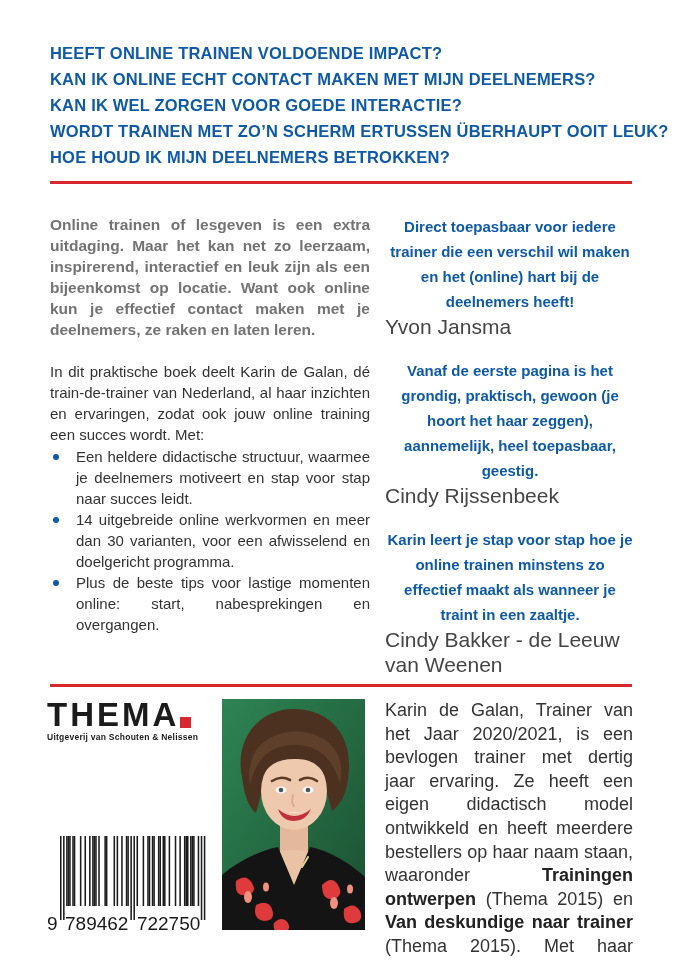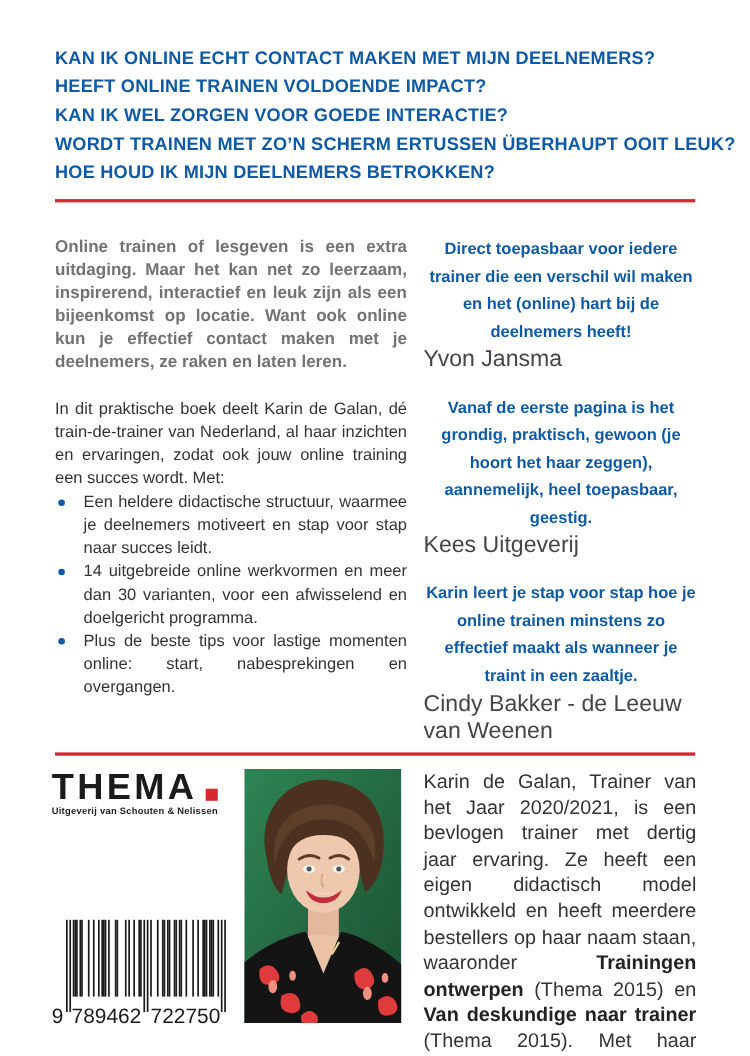--- a/index.html
+++ b/index.html
@@ -37,21 +37,21 @@
     background:#0e5aa7;
   }
   .col-right{position:absolute;left:385px;top:214px;width:250px;}
   .quote-block{margin-bottom:19px;}
   .quote{
     margin:0;color:#0e5aa7;font-weight:700;font-size:15px;line-height:25px;text-align:center;
   }
   .author{margin:0;color:#454545;font-size:21px;line-height:25px;}
   
   .logo{position:absolute;left:47px;top:700px;}
-  .logo-row{display:flex;align-items:flex-end;justify-content:space-between;}
+  .logo-row{display:flex;align-items:flex-end;}
   .logo-text{
     font-size:33px;font-weight:700;letter-spacing:3px;color:#1b1b1b;
     line-height:30px;
   }
   .logo-square{
     display:inline-block;width:11px;height:11px;background:#d7282f;
     margin:0 0 2px 1px;
   }
   .logo-tagline{
     font-size:8.5px;font-weight:700;color:#1b1b1b;letter-spacing:.25px;
@@ -67,22 +67,22 @@
     font-size:18px;line-height:23.6px;text-align:justify;color:#333;
   }
   .bio .b{font-weight:700;color:#222;}
 </style>
 </head>
 <body>
 
 <div class="page">
 
   <div class="questions">
+    <div class="q-line">HEEFT ONLINE TRAINEN VOLDOENDE IMPACT?</div>
     <div class="q-line">KAN IK ONLINE ECHT CONTACT MAKEN MET MIJN DEELNEMERS?</div>
-    <div class="q-line">HEEFT ONLINE TRAINEN VOLDOENDE IMPACT?</div>
     <div class="q-line">KAN IK WEL ZORGEN VOOR GOEDE INTERACTIE?</div>
     <div class="q-line">WORDT TRAINEN MET ZO’N SCHERM ERTUSSEN ÜBERHAUPT OOIT LEUK?</div>
     <div class="q-line">HOE HOUD IK MIJN DEELNEMERS BETROKKEN?</div>
   </div>
 
   <div class="rule rule-top"></div>
 
   <div class="col-left">
     <p class="intro-bold">Online trainen of lesgeven is een extra uitdaging. Maar het kan net zo leerzaam, inspirerend, interactief en leuk zijn als een bijeenkomst op locatie. Want ook online kun je effectief contact maken met je deelnemers, ze raken en laten leren.</p>
     <p class="intro-reg">In dit praktische boek deelt Karin de Galan, dé train-de-trainer van Nederland, al haar inzichten en ervaringen, zodat ook jouw online training een succes wordt. Met:</p>
@@ -102,21 +102,21 @@
     </ul>
   </div>
 
   <div class="col-right">
     <div class="quote-block">
       <p class="quote">Direct toepasbaar voor iedere trainer die een verschil wil maken en het (online) hart bij de deelnemers heeft!</p>
       <p class="author">Yvon Jansma</p>
     </div>
     <div class="quote-block">
       <p class="quote">Vanaf de eerste pagina is het grondig, praktisch, gewoon (je hoort het haar zeggen), aannemelijk, heel toepasbaar, geestig.</p>
-      <p class="author">Kees Uitgeverij</p>
+      <p class="author">Cindy Rijssenbeek</p>
     </div>
     <div class="quote-block">
       <p class="quote">Karin leert je stap voor stap hoe je online trainen minstens zo effectief maakt als wanneer je traint in een zaaltje.</p>
       <p class="author">Cindy Bakker - de Leeuw van Weenen</p>
     </div>
   </div>
 
   <div class="rule rule-bottom"></div>
 
   <div class="logo">

